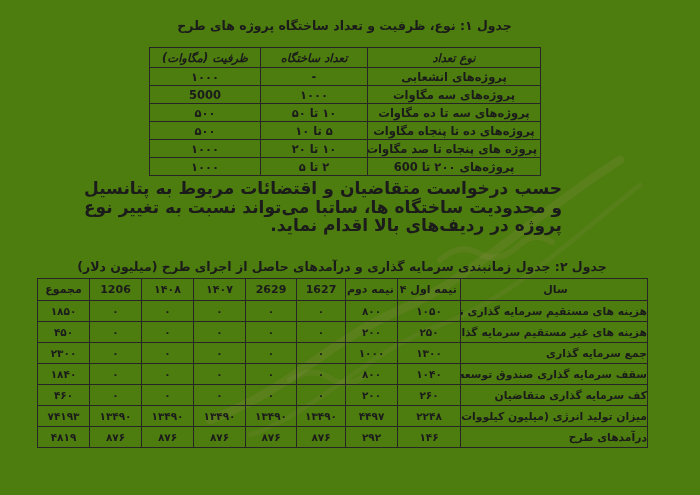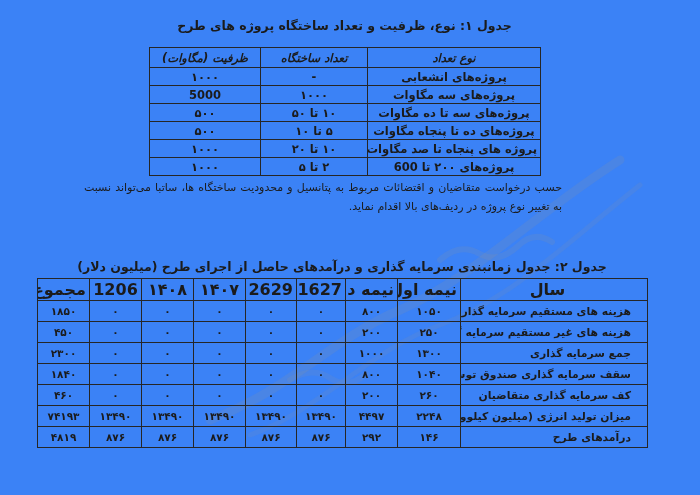--- a/index.html
+++ b/index.html
@@ -1,36 +1,36 @@
 <!DOCTYPE html>
 <html lang="fa" dir="rtl"><head>
 <meta charset="utf-8">
 <style>
   html,body{margin:0;padding:0;background:#fff;}
   #canvas{
-    position:relative;width:700px;height:495px;background:#3b82f6;
+    position:relative;width:700px;height:495px;background:#4d7c0f;
     font-family:"DejaVu Sans",sans-serif;color:#1b1b1b;direction:rtl;overflow:hidden;
   }
   .ttl{position:absolute;font-weight:bold;font-size:12.5px;text-align:center;white-space:nowrap;}
   #t1-title{top:18px;left:149px;width:391px;}
   #t2-title{top:259px;left:37px;width:610px;}
   table{border-collapse:collapse;table-layout:fixed;position:absolute;background:transparent;}
   td{border:1px solid #262626;text-align:center;vertical-align:middle;font-weight:bold;
      overflow:hidden;white-space:nowrap;padding:0 3px;}
   #table1{top:47px;left:149px;width:391px;border:1.5px solid #262626;font-size:11.5px;}
   #table1 td{height:17px;}
   #table1 tr.hdr td{height:19px;font-style:italic;}
   #table2{top:278px;left:37px;width:610px;border:1.5px solid #262626;font-size:10.5px;}
   #table2 td{height:20px;}
-  #table2 tr.hdr td{height:21px;font-size:16px;}
-  #table2 td.lbl{text-align:right;padding-right:16px;font-size:10.8px;}
+  #table2 tr.hdr td{height:21px;font-size:11px;}
+  #table2 td.lbl{text-align:right;padding-right:0;font-size:10.8px;}
   #table2 tr.hdr td.lbl{text-align:center;}
   #note{
     position:absolute;top:179px;right:138px;width:478px;
-    font-size:11px;font-weight:normal;line-height:18.5px;
+    font-size:17px;font-weight:bold;line-height:18.5px;
     text-align:justify;text-align-last:right;
   }
   #wm{position:absolute;left:140px;top:90px;width:540px;height:370px;pointer-events:none;}
 </style>
 </head>
 <body>
 
 <div id="canvas">
 
   <svg id="wm" viewBox="0 0 540 370">

